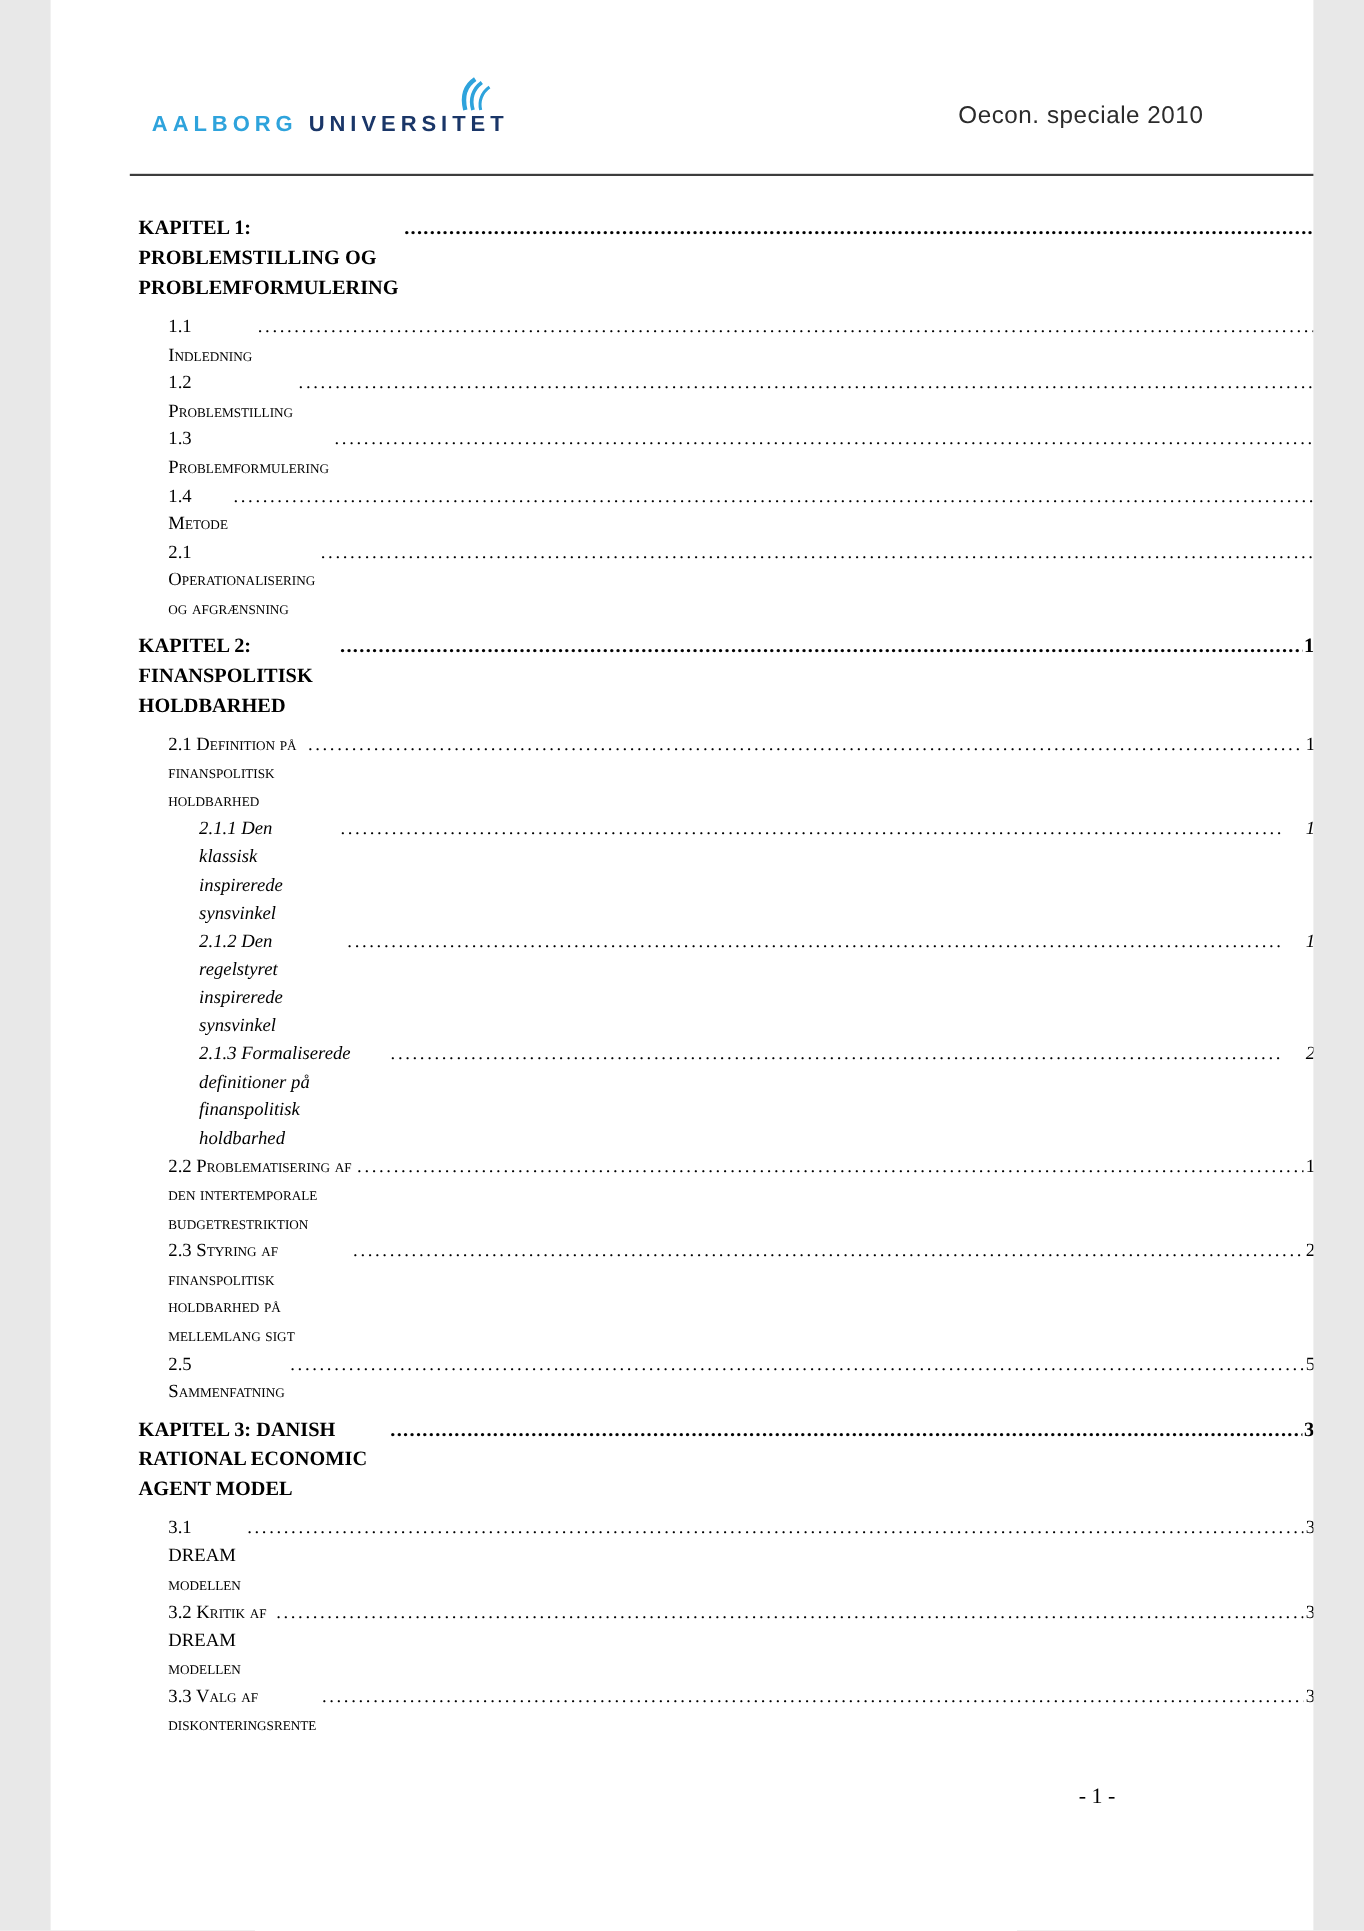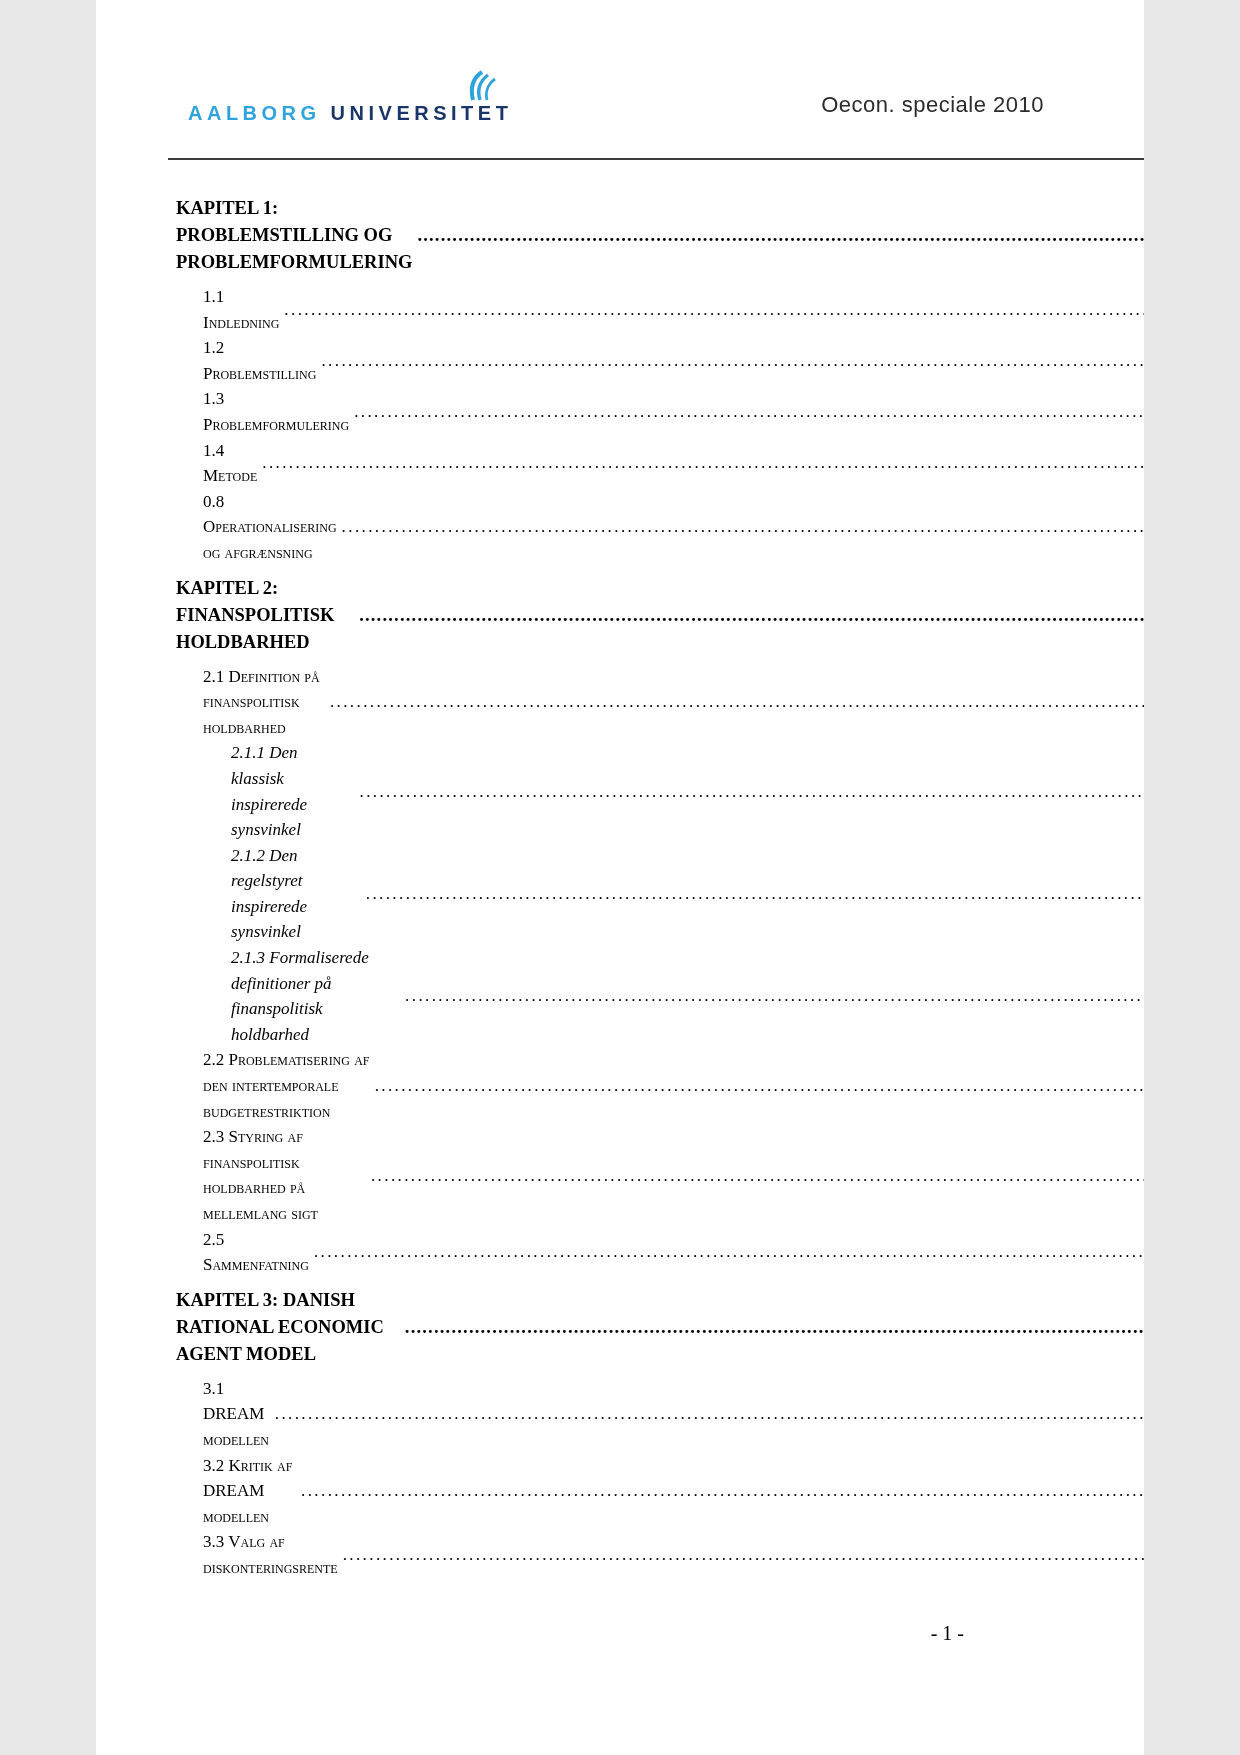--- a/index.html
+++ b/index.html
@@ -1,17 +1,17 @@
 <!DOCTYPE html>
 <html><head>
 <meta charset="utf-8">
 <style>
   html,body { margin:0; padding:0; background:#e8e8e8; }
   .page {
-    position:relative; width:1048px; height:1755px; margin:0 auto;
+    position:relative; width:1148px; height:1755px; margin:0 auto;
     background:#ffffff; overflow:hidden;
     font-family:"Liberation Serif", serif; color:#000;
   }
 
   
   .logo { position:absolute; left:80px; top:68px; width:380px; height:56px; }
   .logo-icon { position:absolute; left:288px; top:2px; width:34px; height:32px; }
   .logo-text {
     position:absolute; left:12px; top:34px; white-space:nowrap;
     font-family:"Liberation Sans", sans-serif; font-weight:bold;
@@ -27,21 +27,21 @@
   }
 
   .header-rule {
     position:absolute; top:158px; left:72px; width:1096px; height:0;
     border-top:2px solid #3d3d3d;
   }
 
   
   .toc { position:absolute; top:186px; left:80px; width:1078px; }
 
-  .flexline { display:flex; align-items:center; }
+  .flexline { display:flex; align-items:flex-start; }
 
   .entry.lvl0 { font-size:18.5px; font-weight:bold; line-height:27px; margin:9px 0 8px 0; }
   .entry.lvl1 { font-size:17px;  font-variant:small-caps; line-height:25.6px; padding-left:27px; }
   .entry.lvl2 { font-size:17px;  font-style:italic; line-height:25.6px; padding-left:55px;gap:18px; }
 
   .title { flex:0 1 auto; }
   .dots { flex:1 1 auto; overflow:hidden; white-space:nowrap; min-width:12px; margin:0 2px 0 5px; }
   .dots::after {
     letter-spacing:2.4px; font-style:normal;
     content:"....................................................................................................................................................................................................................................................................................................................................................";
@@ -95,21 +95,21 @@
         <span class="title">1.3 Problemformulering</span>
         <span class="dots"></span>
         <span class="pg">7</span>
       </div>
       <div class="entry lvl1 flexline">
         <span class="title">1.4 Metode</span>
         <span class="dots"></span>
         <span class="pg">8</span>
       </div>
       <div class="entry lvl1 flexline">
-        <span class="title">0.8 Operationalisering og afgrænsning</span>
+        <span class="title">2.1 Operationalisering og afgrænsning</span>
         <span class="dots"></span>
         <span class="pg">8</span>
       </div>
       <div class="entry lvl0 flexline">
         <span class="title">KAPITEL 2: FINANSPOLITISK HOLDBARHED</span>
         <span class="dots"></span>
         <span class="pg">10</span>
       </div>
       <div class="entry lvl1 flexline">
         <span class="title">2.1 Definition på finanspolitisk holdbarhed</span>

